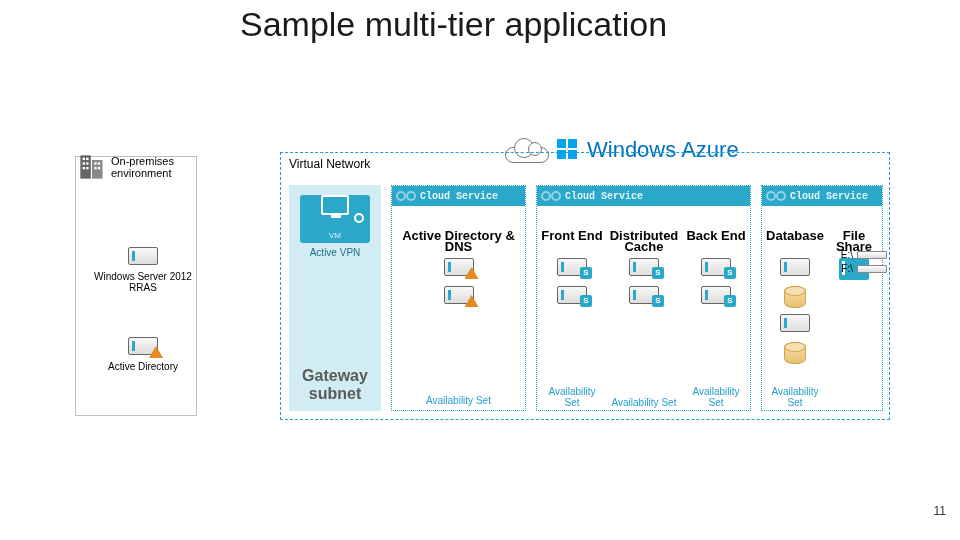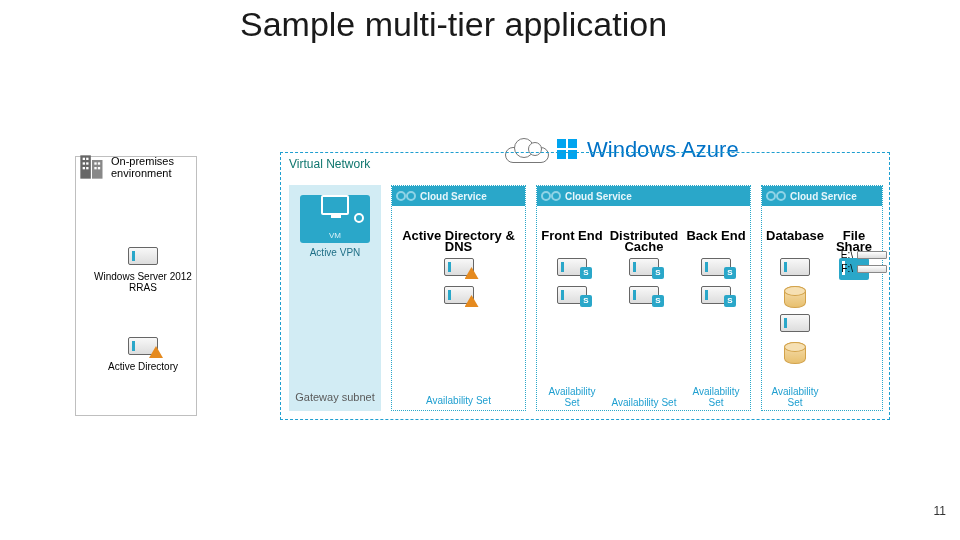--- a/index.html
+++ b/index.html
@@ -123,21 +123,21 @@
   .winflag span:nth-child(2){left:11px;top:0}
   .winflag span:nth-child(3){left:0;top:11px}
   .winflag span:nth-child(4){left:11px;top:11px}
 
   .vnet {
     position:absolute; left:205px; top:22px;
     width:610px; height:268px;
     border:1px dashed #1f9fd0;
   }
   .vnet-label {
-    position:absolute; left:8px; top:4px; font-size:12px; color:#0f766e;
+    position:absolute; left:8px; top:4px; font-size:12px; color:#000000;
   }
   .gateway-col {
     position:absolute; left:8px; top:32px;
     width:92px; height:226px;
     background:#d2ecf4;
     text-align:center;
   }
   .vm-card {
     margin:10px auto 4px auto;
     width:70px; height:48px;
@@ -153,36 +153,37 @@
     width:28px; height:20px; border:2px solid #fff; border-radius:2px;
     margin:6px auto 0 auto; position:relative;
   }
   .monitor::after{content:"";position:absolute;left:8px;bottom:-5px;width:10px;height:3px;background:#fff;}
   .gear {
     position:absolute; right:6px; top:18px; width:10px;height:10px;border:2px solid #fff;border-radius:50%;
   }
   .gateway-col .lbl { font-size:10px; color:#1f6f86; margin-top:2px;}
   .gateway-sub {
     position:absolute; bottom:8px; left:0; right:0;
-    font-size:11px; color:#5a5a5a; font-weight:400;text-align:center;
+    font-size:16px; color:#5a5a5a; font-weight:700;text-align:center;
   }
 
   .cloud-service {
     position:absolute; top:32px; height:226px;
     border:1px dotted #2aa7c9;
   }
   .cs1 { left:110px; width:135px; }
   .cs2 { left:255px; width:215px; }
   .cs3 { left:480px; width:122px; }
 
   .cs-header {
     position:absolute; left:0; right:0; top:0;
     height:20px; background:#2aa7c9;
     display:flex; align-items:center; gap:4px;
     padding:6px 4px;
+    font-family:Liberation Mono, monospace;
   }
   .cs-header .gearpair { display:flex; gap:-2px; }
   .mini-gear {
     width:10px;height:10px;border:2px solid #8fd3e6;border-radius:50%;
   }
   .cs-header .txt { color:#e6f6fb; font-size:10px; font-weight:600; }
 
   .tier {
     position:absolute; top:24px; bottom:22px;
     text-align:center;

